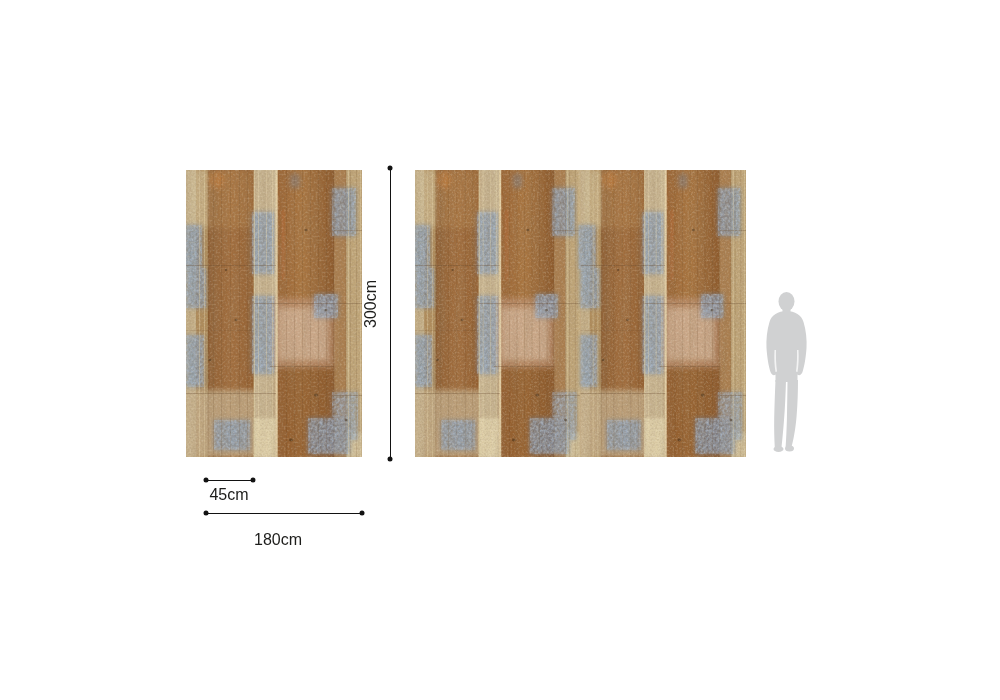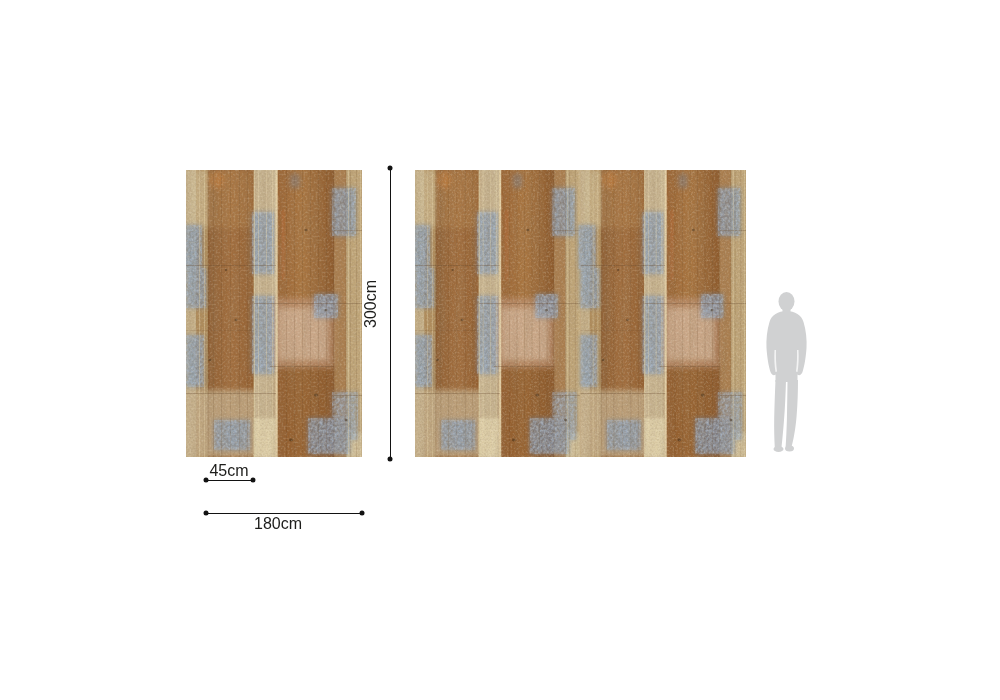--- a/index.html
+++ b/index.html
@@ -184,26 +184,26 @@
   </div>
 
   <div class="dim-line v" style="left:389.5px;top:168px;height:291px;"></div>
   <div class="dot" style="left:390.2px;top:168px;"></div>
   <div class="dot" style="left:390.2px;top:459px;"></div>
   <div class="dim-label rot" style="left:371px;top:304px;">300cm</div>
 
   <div class="dim-line h" style="left:206px;top:479.5px;width:47px;"></div>
   <div class="dot" style="left:206px;top:480.2px;"></div>
   <div class="dot" style="left:253px;top:480.2px;"></div>
-  <div class="dim-label" style="left:229px;top:471px;">45cm</div>
+  <div class="dim-label" style="left:229px;top:495px;">45cm</div>
 
   <div class="dim-line h" style="left:206px;top:512.5px;width:156px;"></div>
   <div class="dot" style="left:206px;top:513.2px;"></div>
   <div class="dot" style="left:362px;top:513.2px;"></div>
-  <div class="dim-label" style="left:278px;top:524px;">180cm</div>
+  <div class="dim-label" style="left:278px;top:540px;">180cm</div>
 
   <div class="person" style="left:760px;top:292px;width:53px;height:162px;">
     <svg viewBox="0 0 53 162" preserveAspectRatio="none">
       <g fill="#d0d1d2">
         <ellipse cx="26.5" cy="9.5" rx="8" ry="9.5"></ellipse>
         <rect x="22.5" y="14" width="8" height="9"></rect>
         <path d="M26.5 19 C18 19 11.5 23 9.5 30 C7 38 6 48 6.5 56 C7 64 8.5 74 10.5 80
                  C11.5 83 14 84 15.5 82.5 L15.5 90 L37.5 90 L37.5 82.5
                  C39 84 41.5 83 42.5 80 C44.5 74 46 64 46.5 56
                  C47 48 46 38 43.5 30 C41.5 23 35 19 26.5 19 Z"></path>

